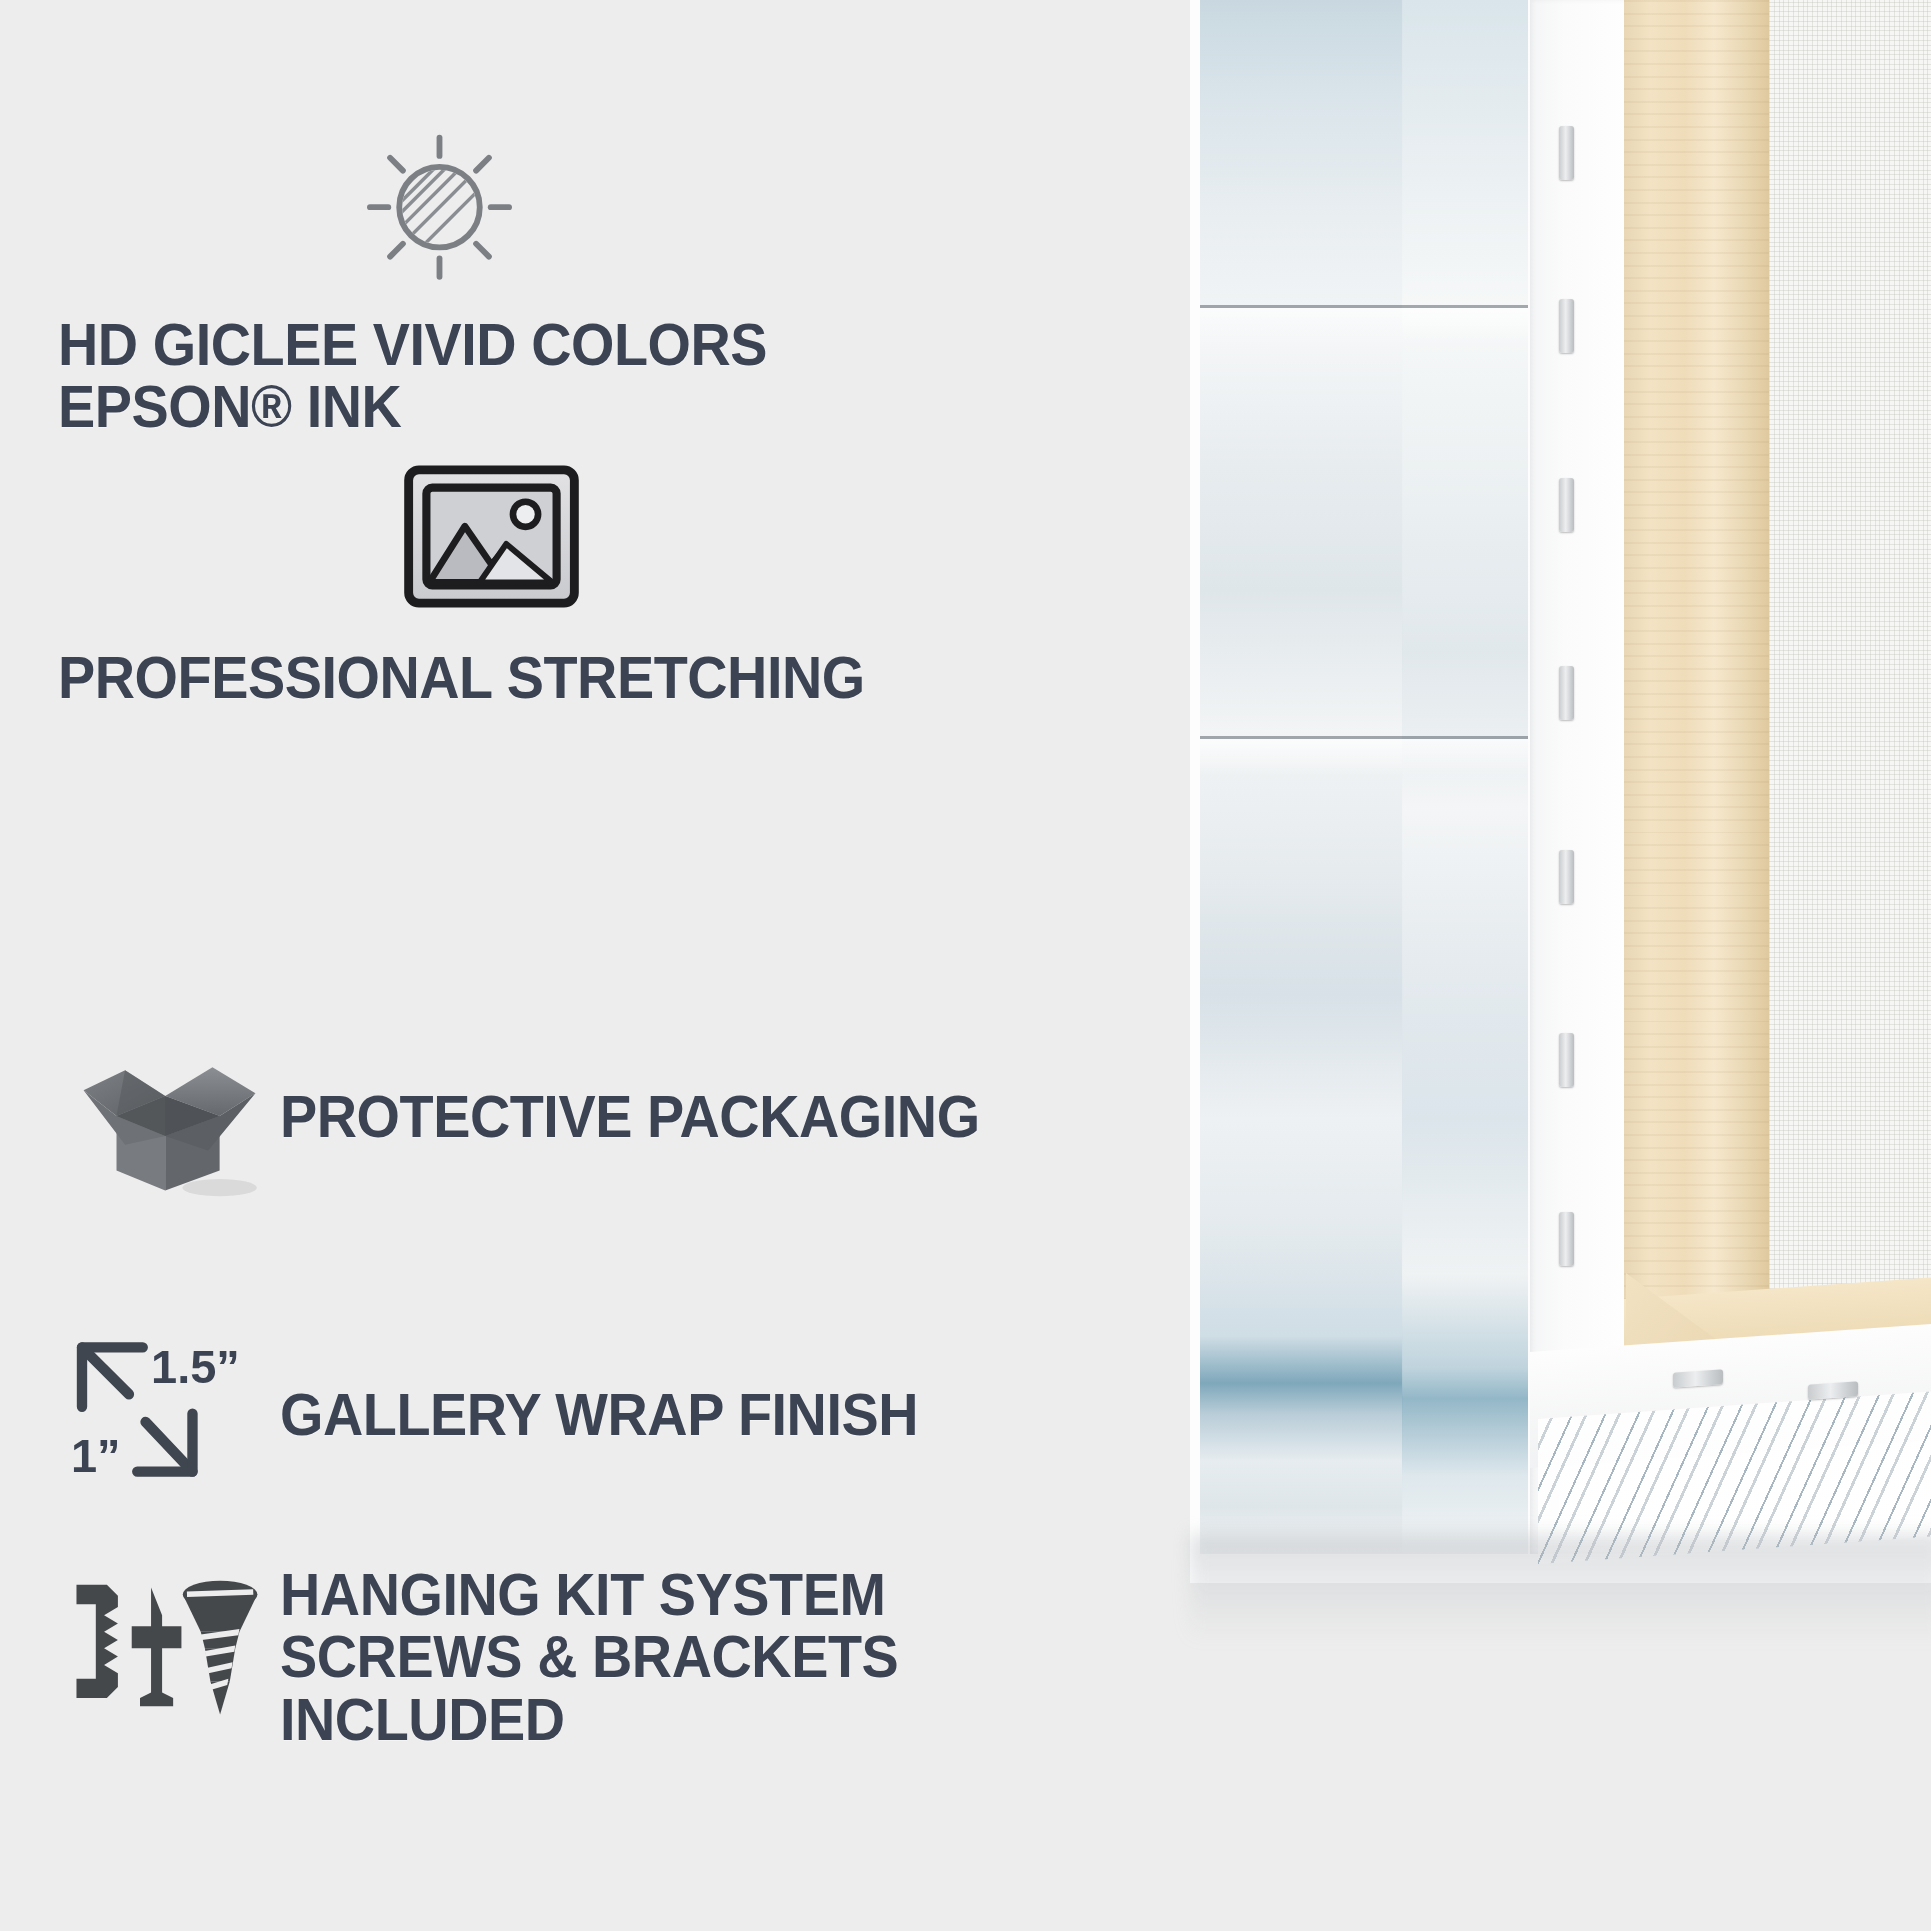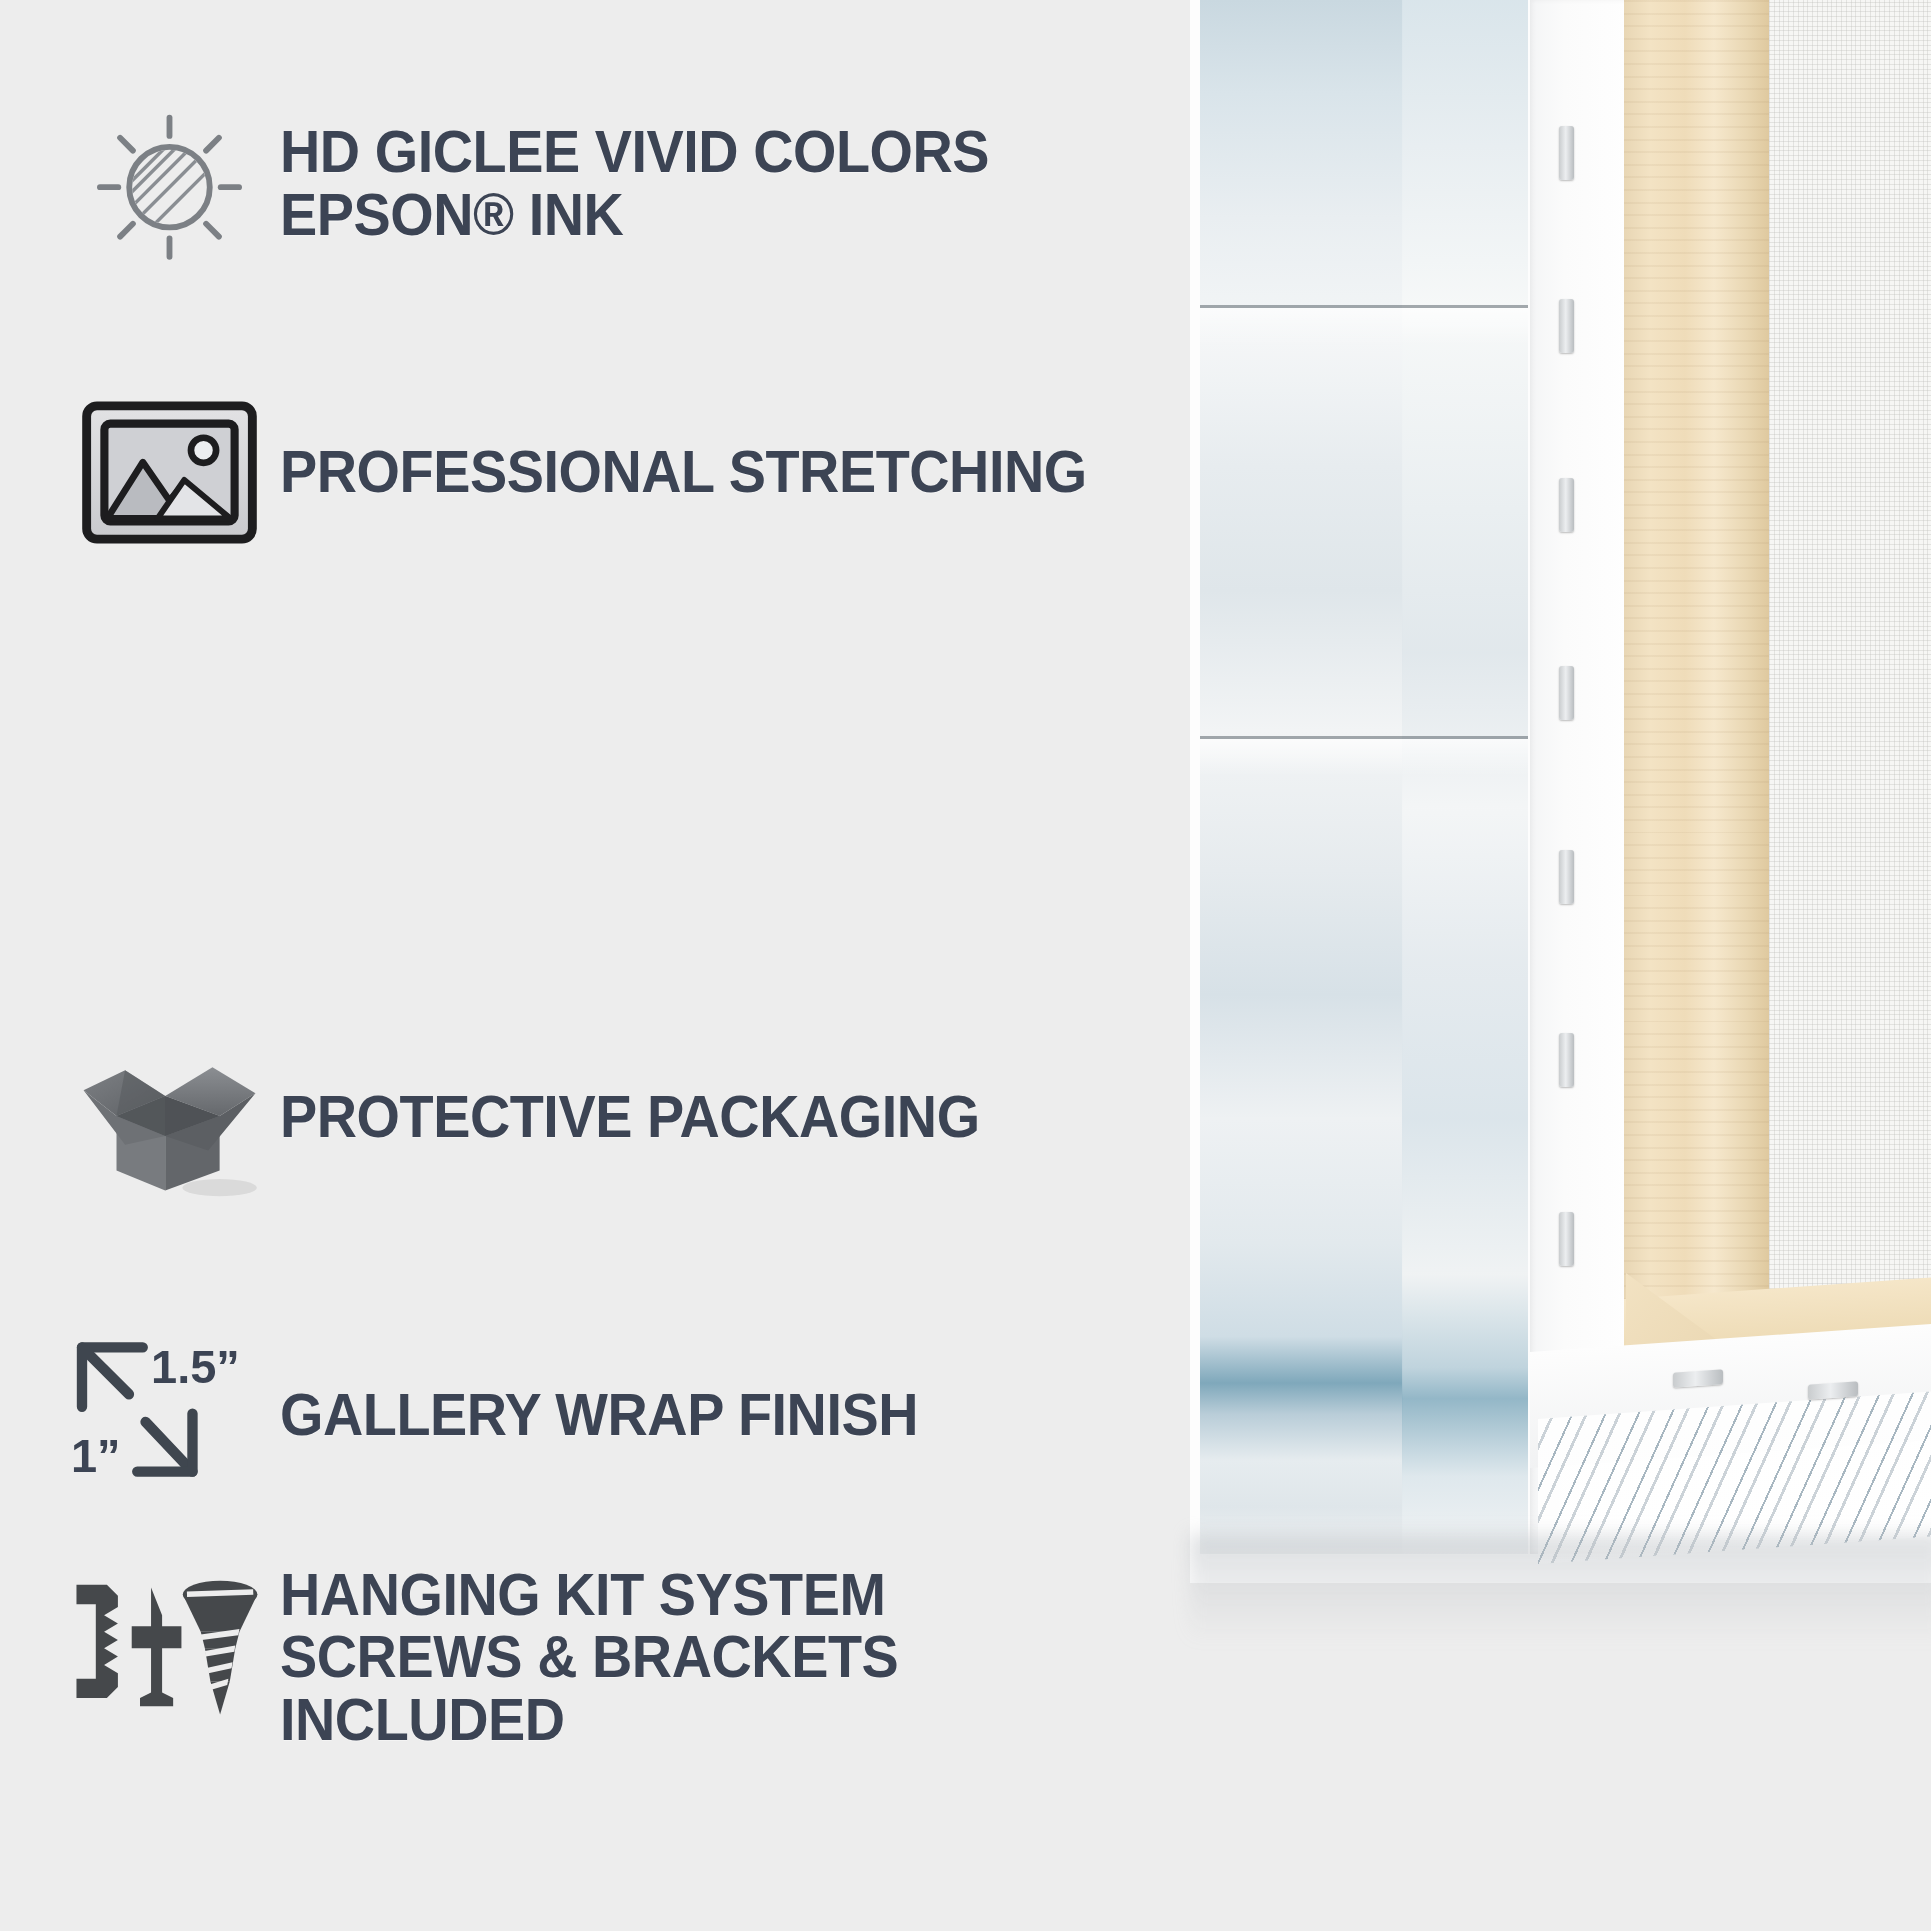--- a/index.html
+++ b/index.html
@@ -139,22 +139,22 @@
     font-family:"Liberation Sans Narrow","Liberation Sans",sans-serif;
     font-weight:bold;
     font-size:60px;
     line-height:1.04;
     letter-spacing:-0.5px;
     transform:scaleX(.93);
     transform-origin:left center;
     white-space:pre-line;
     text-shadow:0 1px 0 rgba(255,255,255,.4);
   }
-  #row0{left:58px;top:92px;}
-  #row1{left:58px;top:400px;}
+  #row0{left:58px;top:92px;flex-direction:column;}
+  #row1{left:58px;top:425px;flex-direction:column;}
   #row2{left:58px;top:714px;}
   #row3{left:58px;top:1033px;}
   #row4{left:58px;top:1328px;}
   #row5{left:58px;top:1564px;}
 
   
   .sun{width:183px;height:183px;}
   
   .frame-ic{width:179px;height:145px;}
   

